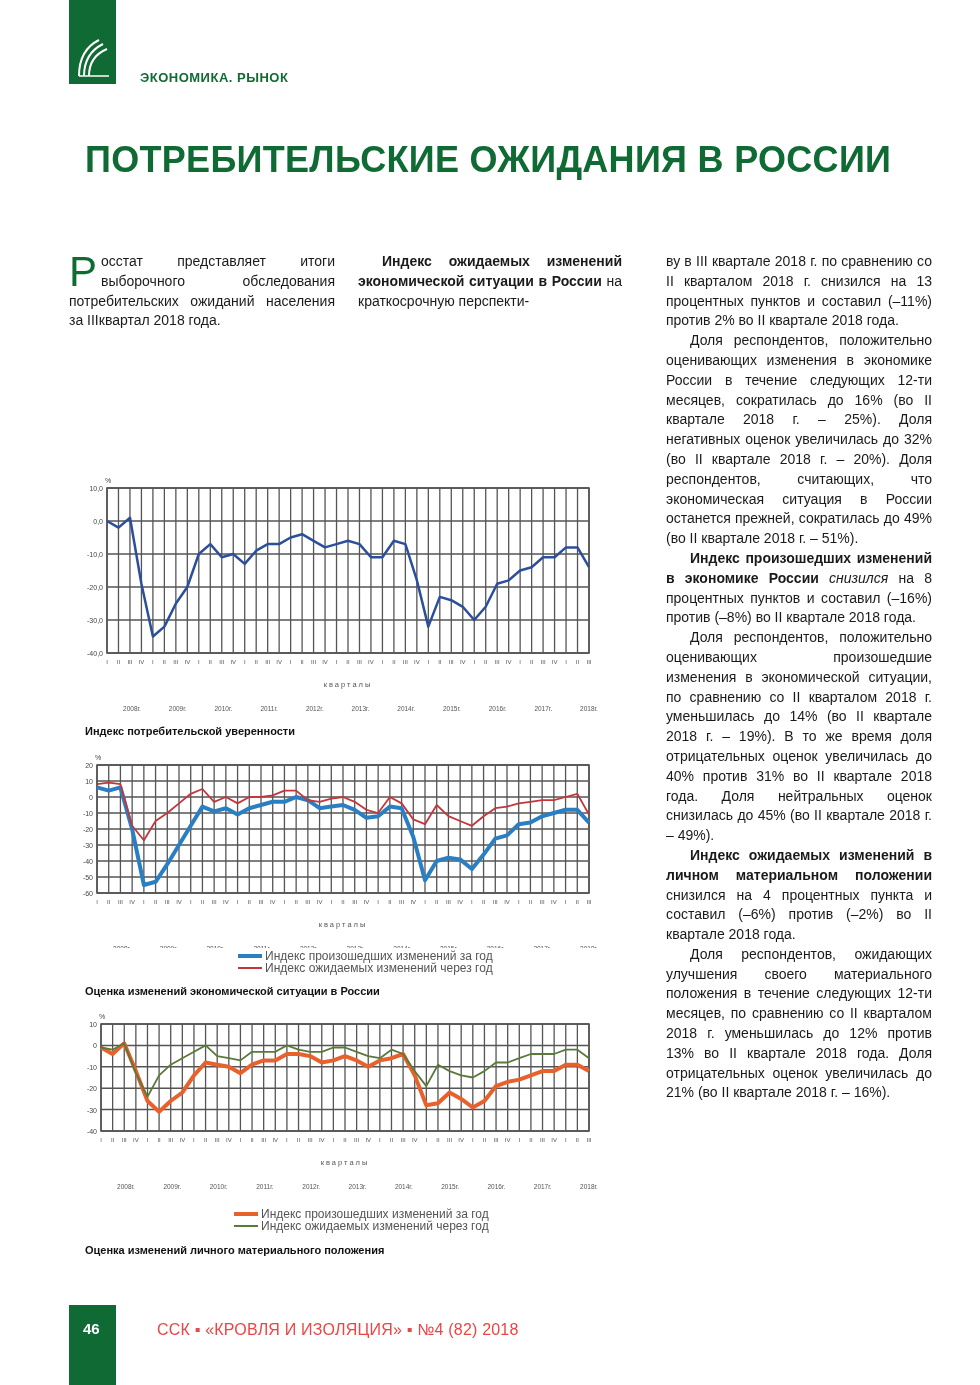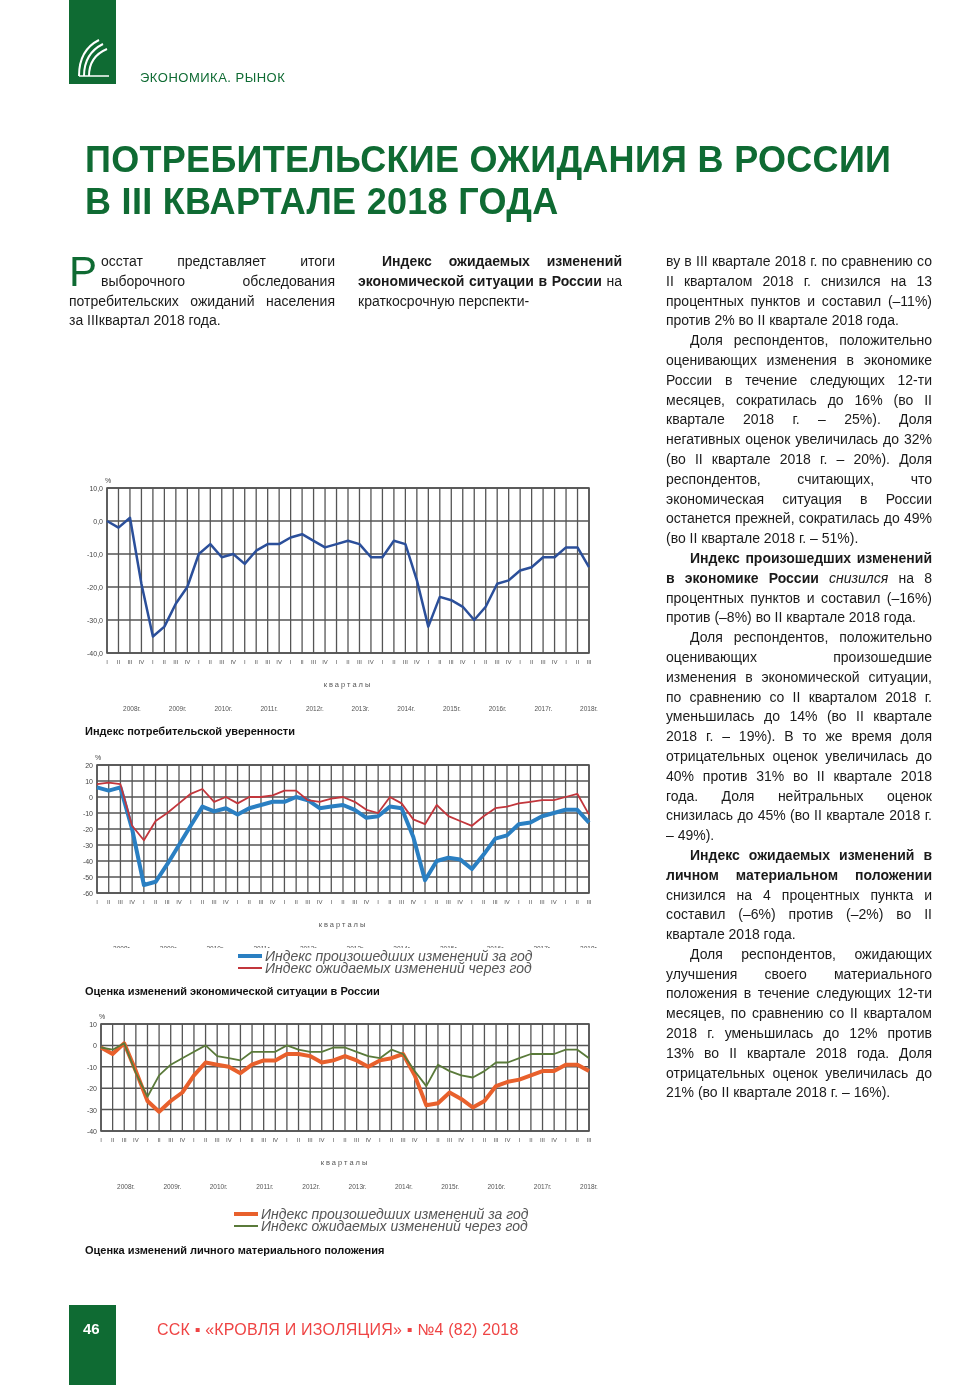--- a/index.html
+++ b/index.html
@@ -1,54 +1,53 @@
 <!DOCTYPE html>
 <html><head>
 <meta charset="utf-8">
 <style>
   html, body { margin: 0; padding: 0; background: #ffffff; }
   body { width: 980px; height: 1385px; position: relative; overflow: hidden; font-family: "Liberation Sans", sans-serif; color: #1a1a1a; }
   .logo-bar { position: absolute; left: 69px; top: 0; width: 47px; height: 84px; background: #0f6b33; }
   .logo-bar svg { position: absolute; left: 6px; top: 36px; }
-  .section-label { position: absolute; left: 140px; top: 70px; font-size: 13px; font-weight: normal; color: #0f6b33; letter-spacing: 0.5px; }
+  .section-label { position: absolute; left: 140px; top: 70px; font-size: 13px; font-weight: bold; color: #0f6b33; letter-spacing: 0.5px; }
   .title { position: absolute; left: 69px; top: 123px; width: 860px; font-size: 36px; line-height: 42px; font-weight: bold; color: #0f6b33; letter-spacing: 0.3px; margin: 16px; }
   .col { position: absolute; font-size: 14px; line-height: 19.8px; text-align: justify; }
   .col p { margin: 0; text-indent: 24px; }
   .col p.noindent { text-indent: 0; }
   .col b { font-weight: bold; }
   .dropcap { float: left; font-size: 42px; line-height: 36px; color: #0f6b33; margin: 2px 4px 0 0; font-weight: normal; }
   .col1 { left: 69px; top: 252px; width: 266px; }
   .col2 { left: 358px; top: 252px; width: 264px; }
   .col3 { left: 637px; top: 252px; width: 266px; margin-left: 29px; }
   .chart { position: absolute; left: 69px; width: 530px; }
   .chart svg { display: block; }
   .chart-caption { position: absolute; left: 85px; font-size: 11px; font-weight: bold; color: #111; }
   .footer-bar { position: absolute; left: 69px; top: 1305px; width: 47px; height: 80px; background: #0f6b33; }
   .page-num { position: absolute; left: 83px; top: 1320px; font-size: 15px; font-weight: bold; color: #fff; }
   .footer-text { position: absolute; left: 140px; top: 1321px; font-size: 16px; color: #ef4444; letter-spacing: 0.2px; margin-left: 17px; }
-  .legend { position: absolute; font-size: 14px; color: #555; font-style: italic; }
+  .legend { position: absolute; font-size: 12px; color: #555; }
   .legend-row { display: flex; align-items: center; height: 12px; }
   .legend-swatch { display: inline-block; width: 24px; margin-right: 3px; }
 </style>
 </head>
 <body>
 
 <div class="logo-bar">
   <svg width="36" height="42" viewBox="0 0 36 42">
     <path d="M4 40 C4 22 12 10 24 4" stroke="#fff" stroke-width="2" fill="none"></path>
     <path d="M9 40 C9 24 16 14 28 8" stroke="#fff" stroke-width="2" fill="none"></path>
     <path d="M14 40 C14 27 20 18 32 13" stroke="#fff" stroke-width="2" fill="none"></path>
     <path d="M4 40 L34 40" stroke="#fff" stroke-width="1.5"></path>
   </svg>
 </div>
 <div class="section-label">ЭКОНОМИКА. РЫНОК</div>
 
 <h1 class="title">
   <span>ПОТРЕБИТЕЛЬСКИЕ ОЖИДАНИЯ В РОССИИ</span><br>
-  <span>В III КВАРТАЛЕ 2018 ГОДА</span>
 </h1>
 
 <div class="col col1">
   <p class="noindent"><span class="dropcap">Р</span><span>осстат представляет итоги выборочного обследования потребительских ожиданий населения за IIIквартал 2018 года.</span></p>
 </div>
 
 <div class="col col2">
   <p><b>Индекс ожидаемых изменений экономической ситуации в России</b><span> на краткосрочную перспекти-</span></p>
 </div>
 

